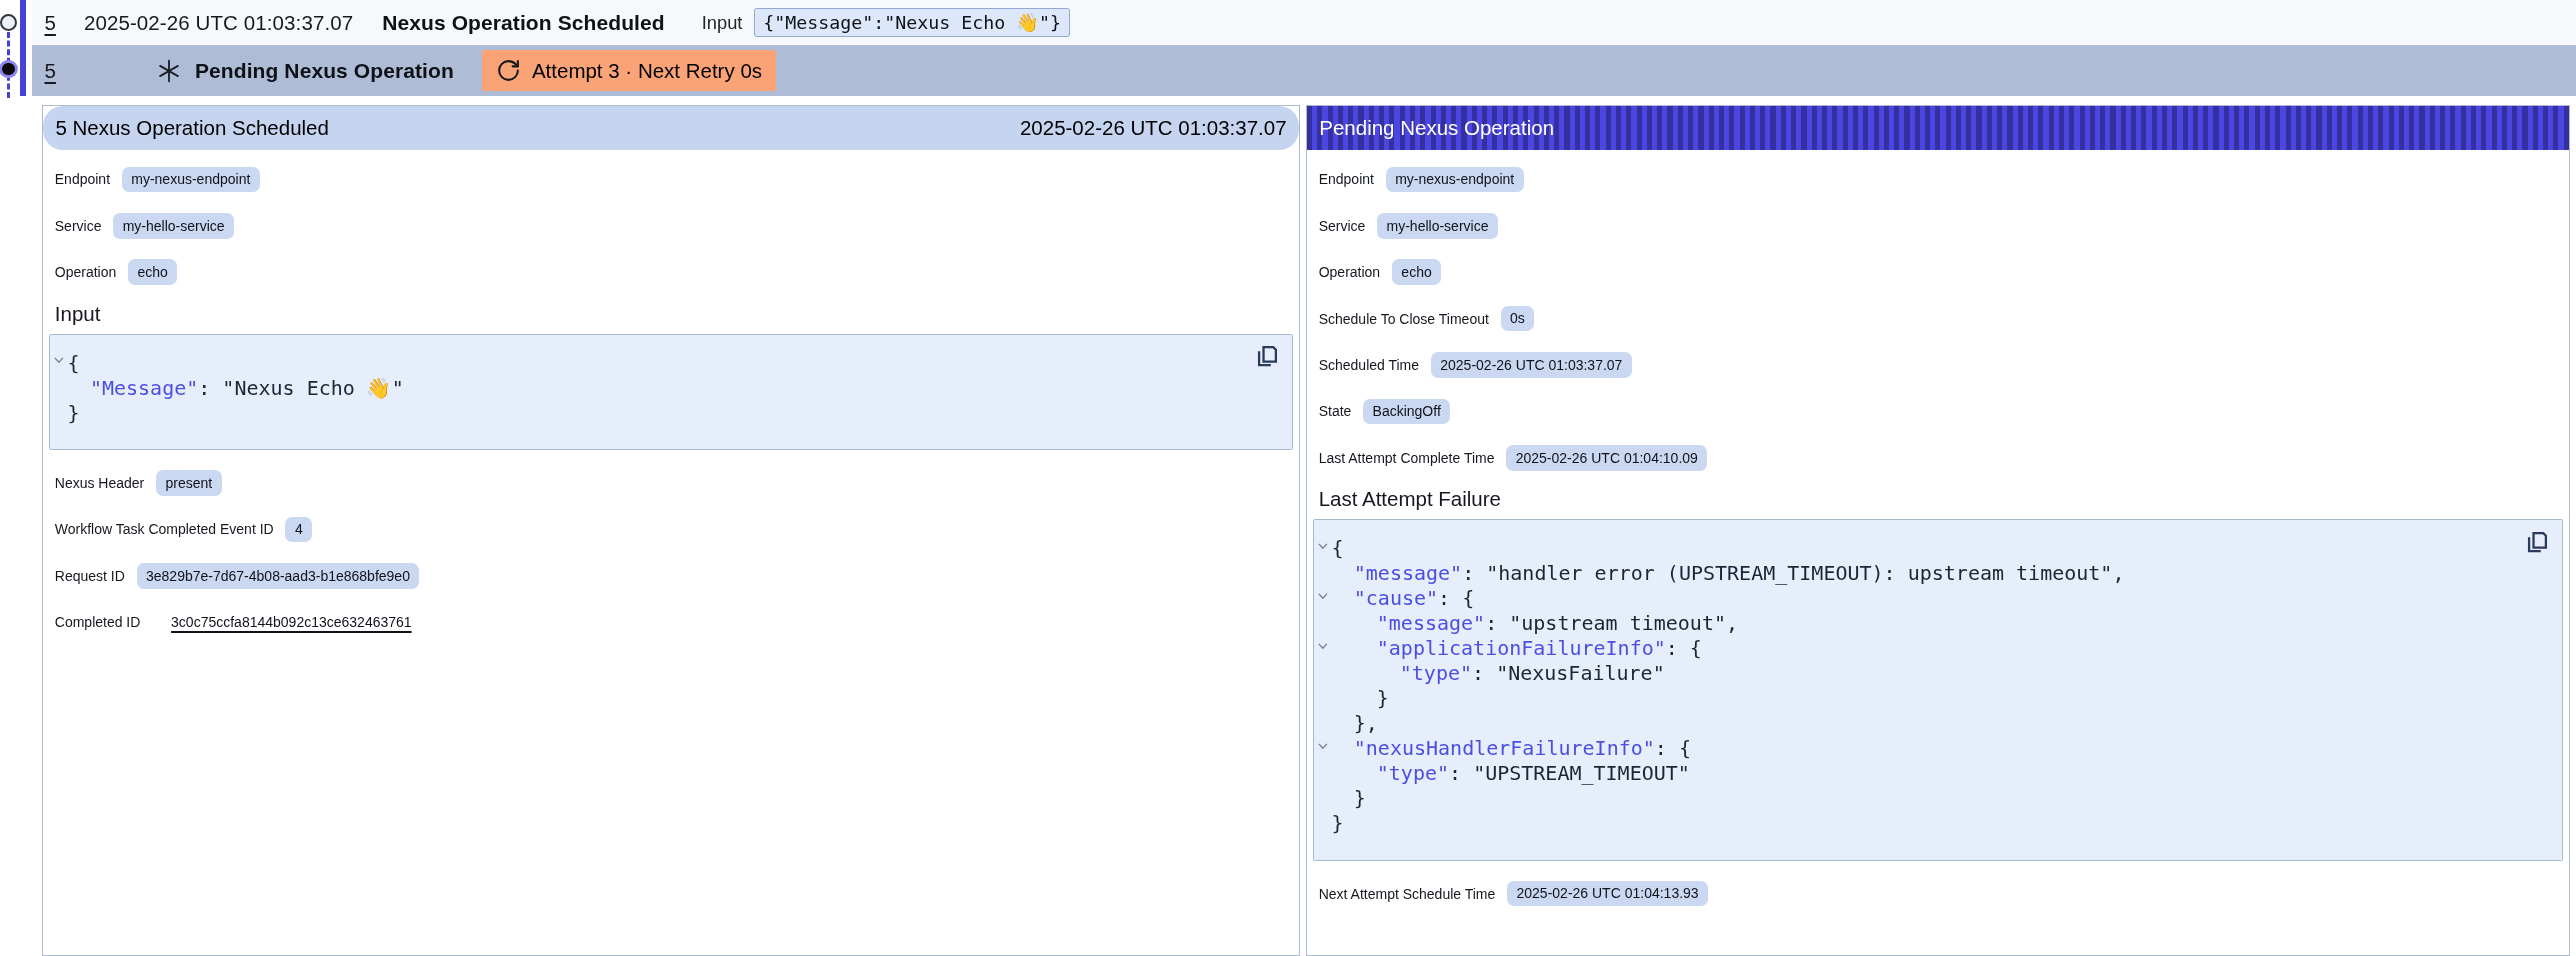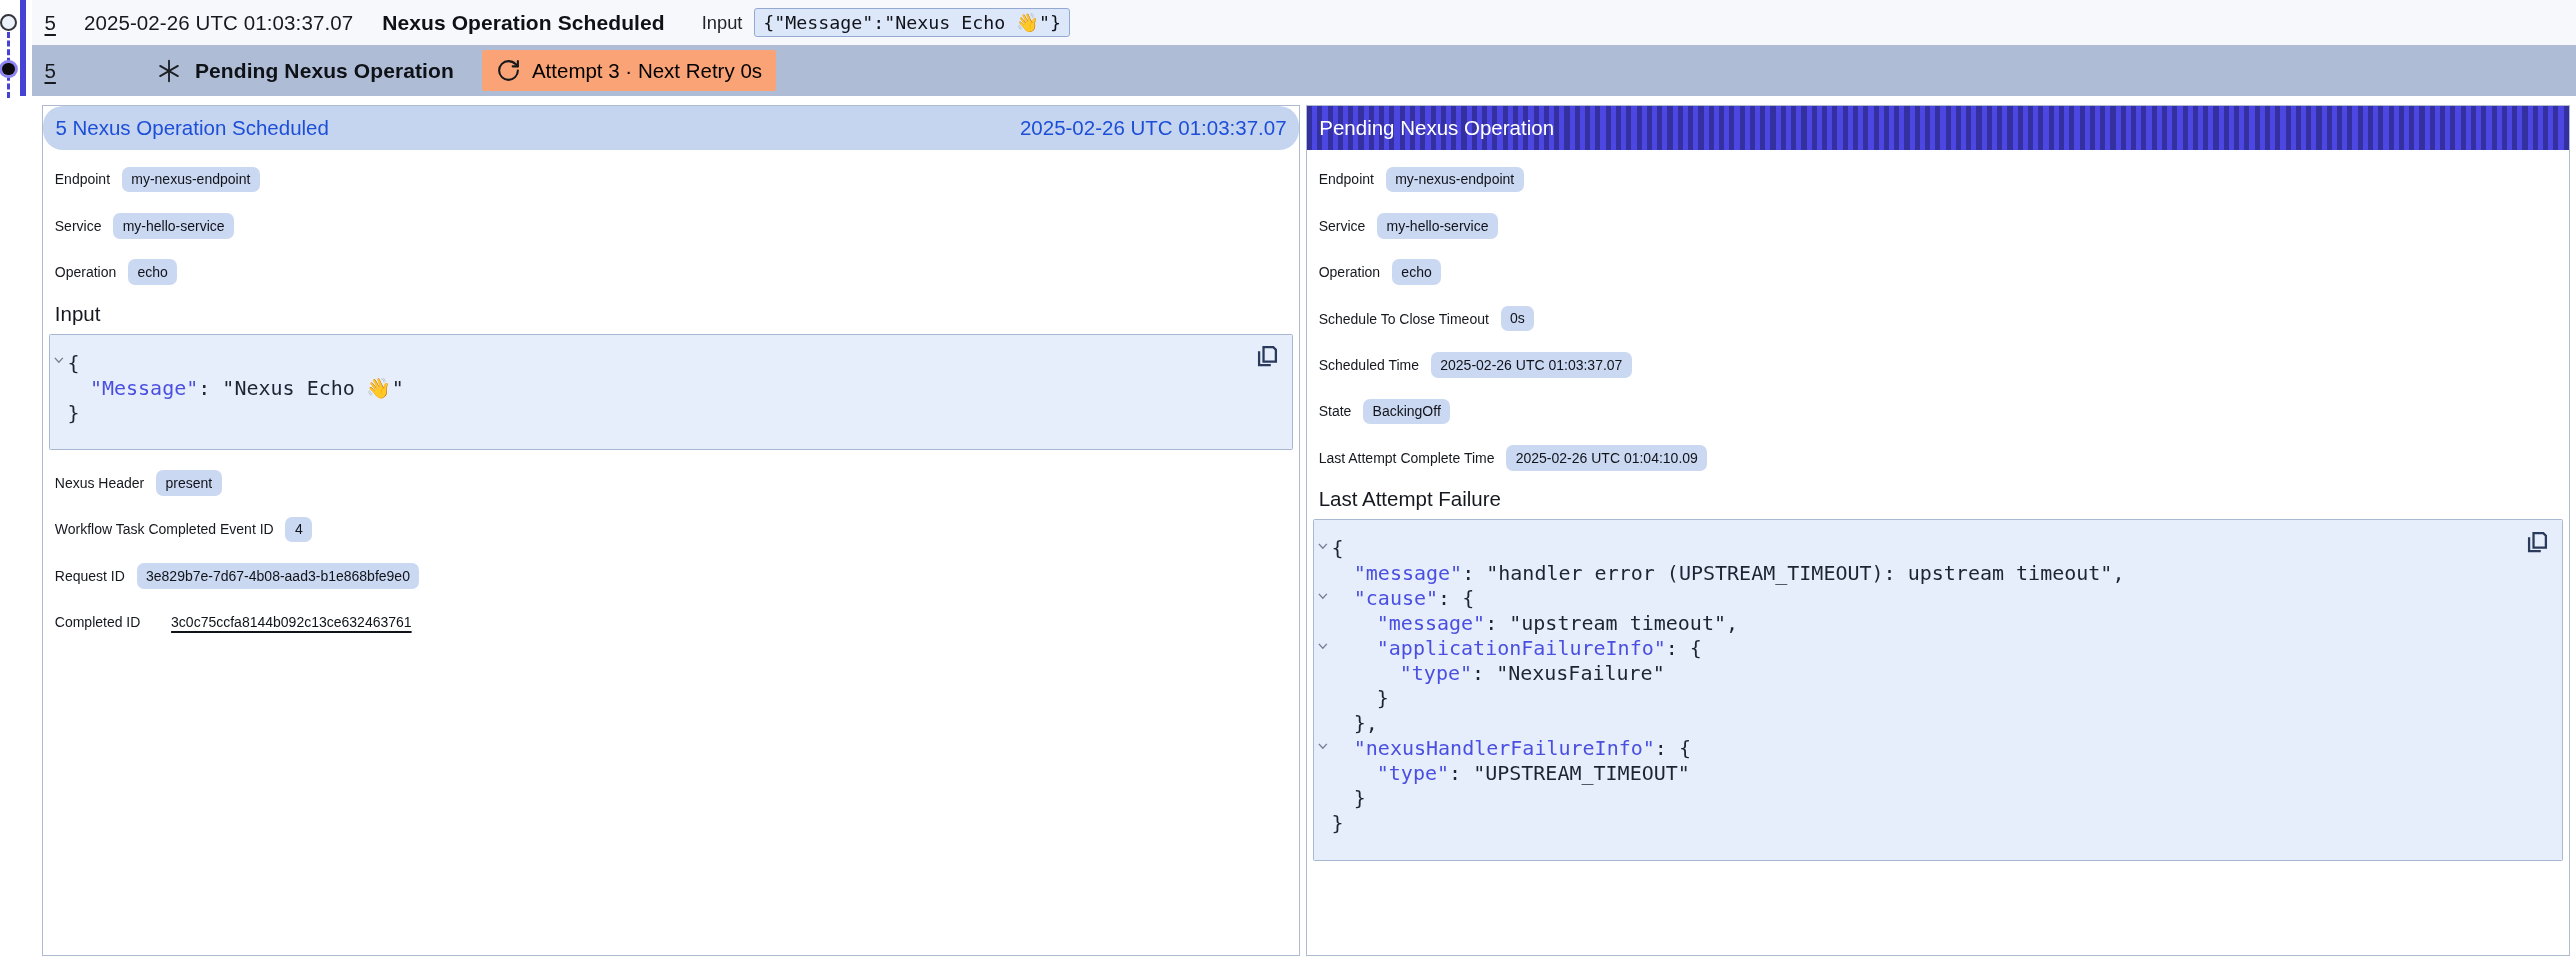--- a/index.html
+++ b/index.html
@@ -31,21 +31,21 @@
     background:var(--attempt-badge-bg,#f9a376); border-radius:2.2px; padding:8px 14px;
     font-size:20.5px; color:#000000; }
 
   
   .panels { position:absolute; left:42px; top:105px; width:2528px; bottom:0; display:flex; gap:5.9px; }
   .panel { border:0.7px solid #adbacf; background:#fff; display:flex; flex-direction:column; overflow:hidden; }
   .panel-left { width:1258px; }
   .panel-right { flex:1; }
   .panel-header { height:44px; flex:0 0 44px; display:flex; align-items:center; justify-content:space-between;
     padding:0 12.4px; font-size:20.5px; font-weight:500; }
-  .panel-left .panel-header { background:var(--panel-header-bg,#c6d5ef); color:#1d4ed8;border-radius:20px; }
+  .panel-left .panel-header { background:var(--panel-header-bg,#c6d5ef); color:#000000;border-radius:20px; }
   .panel-right .panel-header { color:#ffffff;
     background:repeating-linear-gradient(90deg, var(--stripe-dark,#35309f) 0 5.1px, var(--stripe-light,#4c47e2) 5.1px 10.3px); }
   .panel-body { padding:0 5.9px 0 5.9px; flex:1; }
 
   .field { display:flex; align-items:center; gap:11.7px; margin:12.4px 5.9px; min-height:34px; font-size:14px; color:#15181f; }
   .field-badge { background:var(--badge-bg,#cbd8f2); border-radius:7px; padding:3.7px 9.5px; color:#10131a; line-height:1.3; white-space:nowrap; }
   .field-link { color:#10131a; text-decoration:underline; text-underline-offset:4.4px; text-decoration-thickness:1.5px; cursor:pointer;margin-left:19px; }
 
   .section-label { font-size:20.5px; color:#15181f; margin:10.3px 5.9px 8px 5.9px; }
 
@@ -220,17 +220,23 @@
               <div class="json-line" style="padding-left: 63px;"><span class="tok-plain">}</span></div>
               <div class="json-line" style="padding-left: 40px;"><span class="tok-plain">},</span></div>
               <div class="json-line" style="padding-left: 40px;"><span class="chev"><svg width="11.7" height="8" viewBox="0 0 16 11" fill="none">
                     <polyline points="2.5,2.5 8,8.5 13.5,2.5" stroke="#737e92" stroke-width="1.8"></polyline>
                   </svg></span><span class="tok-key">"nexusHandlerFailureInfo"</span><span class="tok-plain">: {</span></div>
               <div class="json-line" style="padding-left: 63px;"><span class="tok-key">"type"</span><span class="tok-plain">: </span><span class="tok-plain">"UPSTREAM_TIMEOUT"</span></div>
               <div class="json-line" style="padding-left: 40px;"><span class="tok-plain">}</span></div>
               <div class="json-line" style="padding-left: 17.6px;"><span class="tok-plain">}</span></div>
             </div>
         </div>
+        <div class="footer-fields">
+            <div class="field">
+              <span>Next Attempt Schedule Time</span>
+              <span class="field-badge">2025-02-26 UTC 01:04:13.93</span>
+            </div>
+          </div>
       </div>
     </section>
   </div>
 </div>
 
 
 </body></html>

